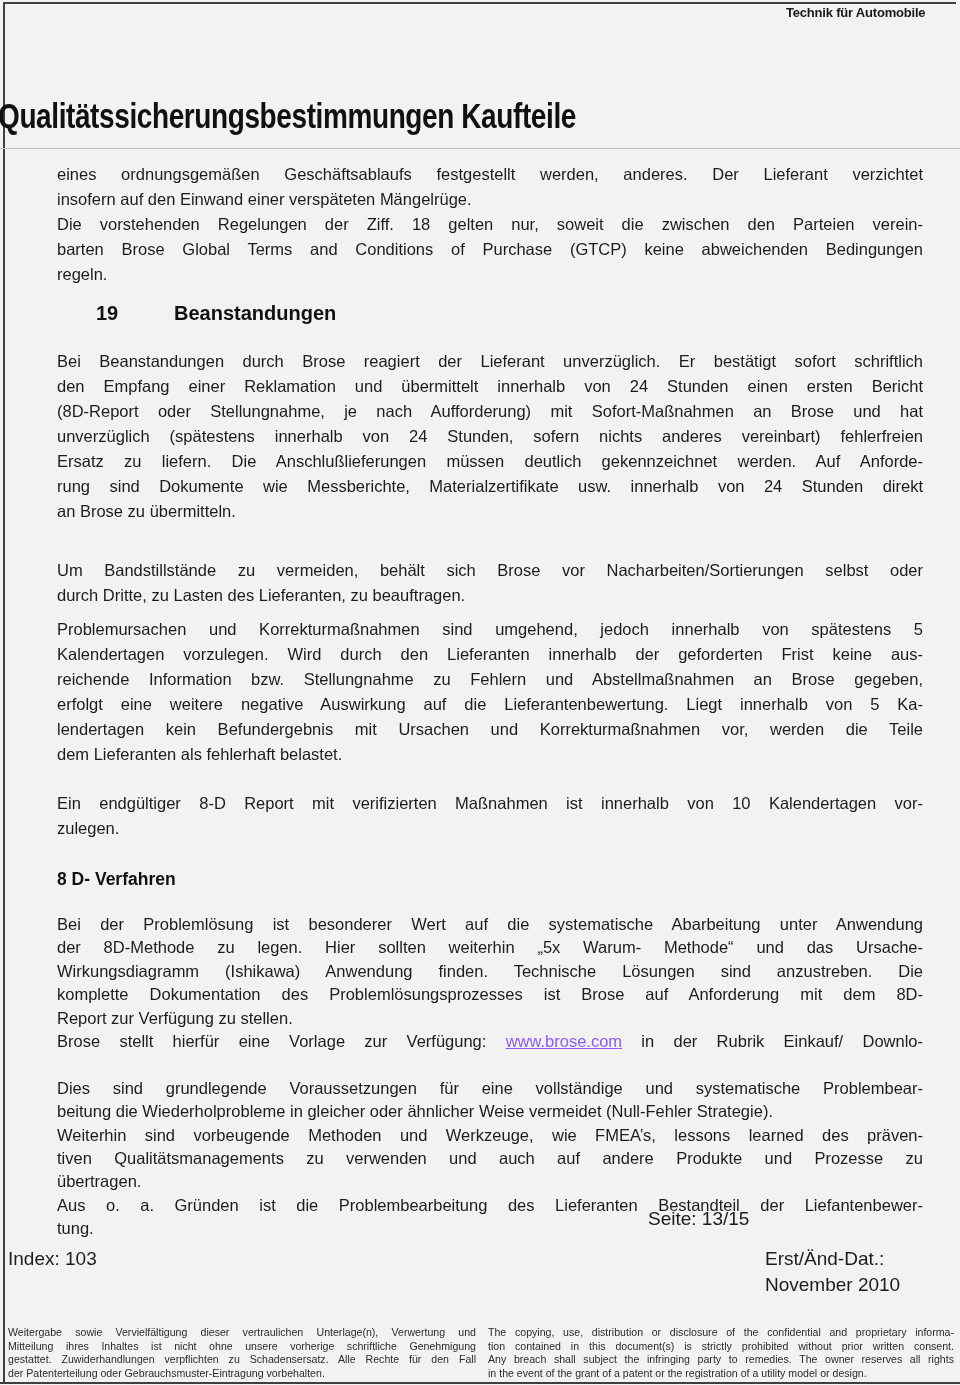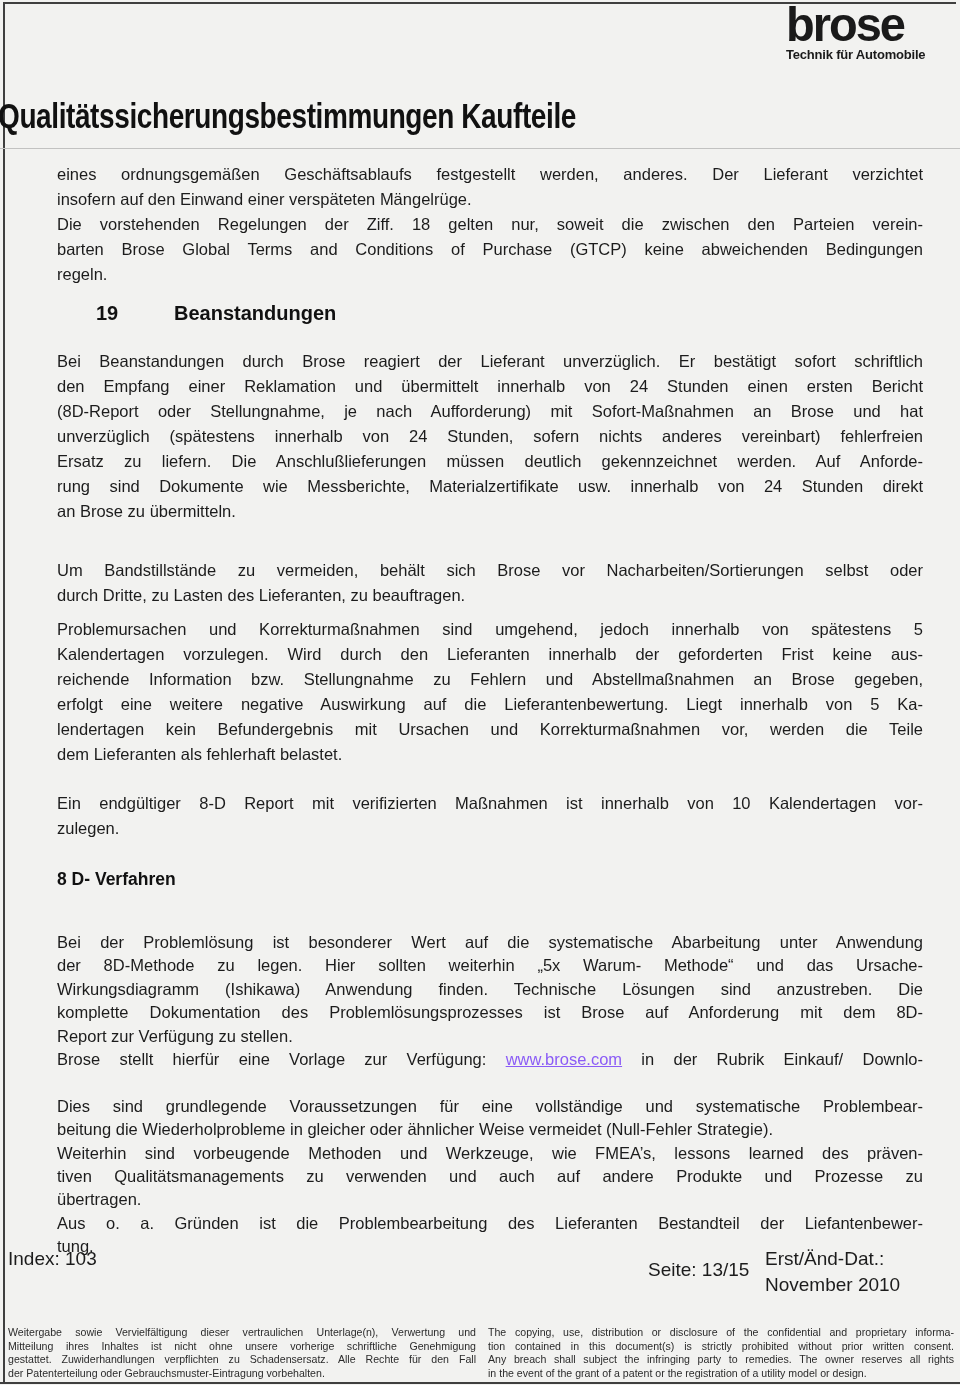--- a/index.html
+++ b/index.html
@@ -31,53 +31,52 @@
   
   .doc-title{
     position:absolute;top:96px;left:-2px;
     font-size:35px;font-weight:bold;white-space:nowrap;color:#111;
   }
   .doc-title .squeeze{display:inline-block;transform:scaleX(0.80);transform-origin:0 50%;letter-spacing:-0.5px;}
   .title-rule{position:absolute;top:148px;left:0;right:0;height:1px;background:#c2c2c1;}
 
   
   .tblock{position:absolute;left:57px;width:866px;font-size:16.5px;line-height:25px;}
-  .tblock.tight{line-height:23.4px;margin-top:18px;}
+  .tblock.tight{line-height:23.4px;}
   .tline{text-align:justify;text-align-last:justify;}
   .tline.last{text-align-last:left;}
 
   .h19{position:absolute;left:57px;top:302px;font-size:20px;font-weight:bold;display:flex;color:#111;}
   .h19 .num{width:78px;margin-left:39px;}
   .h8d{position:absolute;left:57px;top:869px;font-size:17.5px;font-weight:bold;color:#111;}
 
   a.doclink{color:#8b5cf6;text-decoration:underline;cursor:pointer;}
 
   
   .foot{position:absolute;font-size:19px;color:#1c1c1c;white-space:nowrap;}
   .foot.index{left:8px;top:1248px;}
-  .foot.seite{left:648px;top:1259px;}
+  .foot.seite{left:648px;top:1208px;}
   .foot.datelabel{left:765px;top:1248px;}
   .foot.dateval{left:765px;top:1274px;}
 
   
   .legal{position:absolute;top:1326px;font-size:10.6px;line-height:13.7px;color:#2b2b2b;font-weight:500;}
   .legal.de{left:8px;width:468px;}
   .legal.en{left:488px;width:466px;}
 </style>
 </head>
 <body>
 
 <div class="page">
 
   <div class="frame-top"></div>
   <div class="frame-left"></div>
   <div class="frame-bottom"></div>
 
   <div class="logo">
-    <span class="brand">brose</span>
     <span class="tagline">Technik für Automobile</span>
   </div>
 
   <div class="doc-title">
     <span class="squeeze">Qualitätssicherungsbestimmungen Kaufteile</span>
   </div>
   <div class="title-rule"></div>
 
   <div class="tblock" style="top:162px">
       <div class="tline">eines ordnungsgemäßen Geschäftsablaufs festgestellt werden, anderes. Der Lieferant verzichtet</div>

